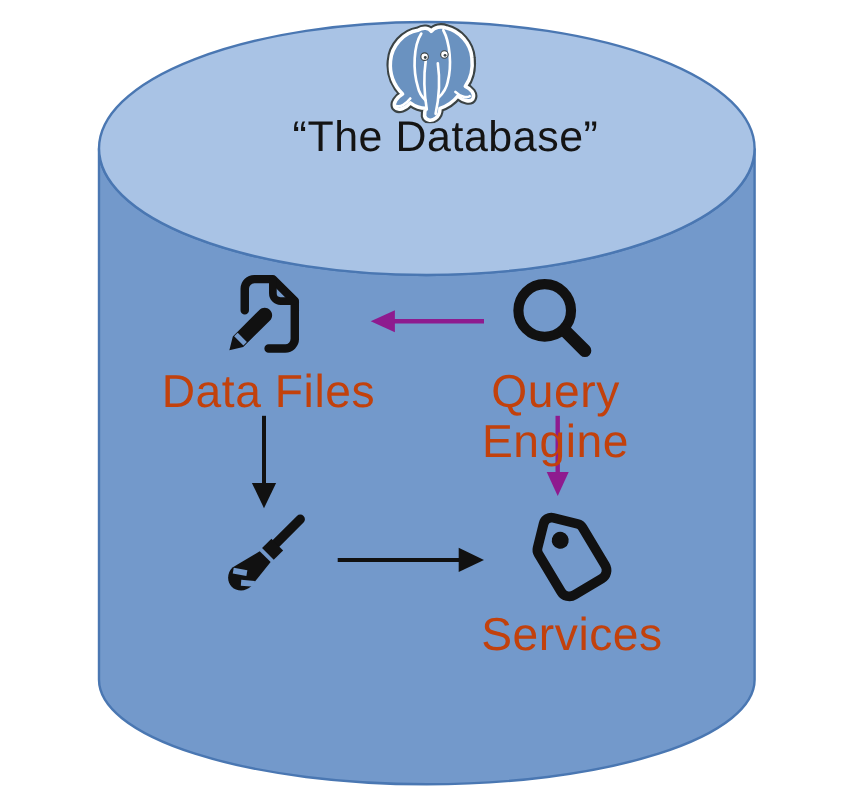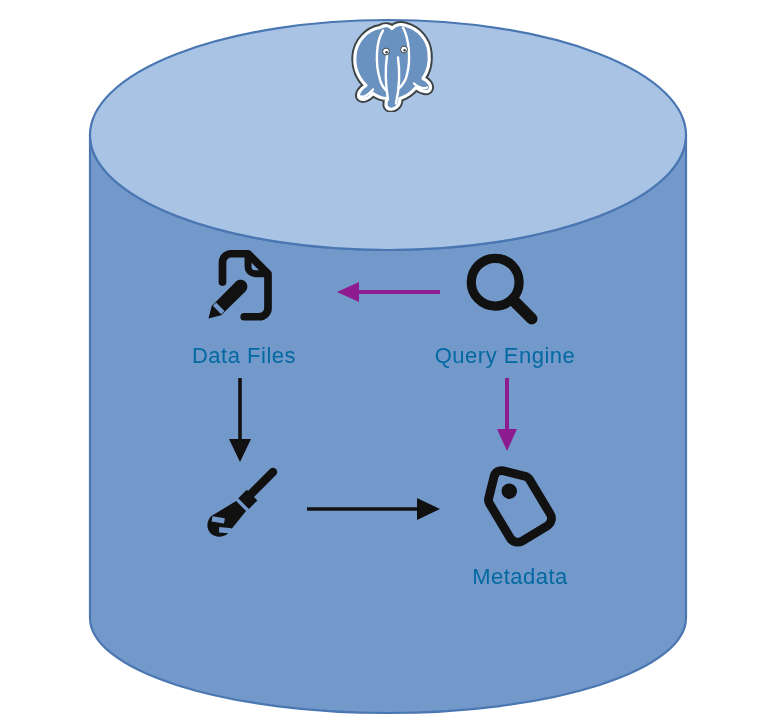--- a/index.html
+++ b/index.html
@@ -17,22 +17,22 @@
   .arrow-line-black { stroke:var(--arrow-black,#111); stroke-width:3.6; }
   .arrow-head-black { fill:var(--arrow-black,#111); }
   .arrow-line-purple { stroke:var(--arrow-purple,#8e1b8f); stroke-width:4; }
   .arrow-head-purple { fill:var(--arrow-purple,#8e1b8f); }
 
   .icon-stroke { stroke:var(--icon-black,#111); fill:none; stroke-linecap:round; stroke-linejoin:round; }
   .icon-fill   { fill:var(--icon-black,#111); }   
   .icon-gap-w  { stroke:#7399cb; }
 
   .label {
-    position:absolute; text-align:center; color:#0369a1;
-    font-size:22px; letter-spacing:.5px; line-height:45px; white-space:normal;
+    position:absolute; text-align:center; color:#c2410c;
+    font-size:42px; letter-spacing:.5px; line-height:45px; white-space:normal;
   }
   .title {
     position:absolute; text-align:center; color:#141414;
     font-size:39px; letter-spacing:.5px; font-weight:500;
   }
 
   .eleph-out  { fill:none; stroke:var(--elephant-outline,#3b4345); stroke-width:7; stroke-linejoin:round; }
   .eleph-body { fill:var(--elephant-blue,#6a92c0); stroke:#ffffff; stroke-width:3.2; stroke-linejoin:round; }
   .eleph-line { fill:none; stroke:#ffffff; stroke-width:2.4; stroke-linecap:round; }
   .eleph-eye  { fill:#ffffff; stroke:var(--elephant-outline,#3b4345); stroke-width:1; }
@@ -73,20 +73,21 @@
     <path class="eleph-line" d="M47 36 C45 50 46 68 48 80"></path>
     <path class="eleph-line" d="M58 38 C60 52 59 70 56 84"></path>
     <path class="eleph-line" d="M33 70 C29 75 24 78 21 77"></path>
     <path class="eleph-line" d="M74 64 C78 68 84 70 87 68"></path>
     <circle class="eleph-eye" cx="46" cy="32" r="3.4"></circle>
     <circle class="eleph-pupil" cx="46.6" cy="32.8" r="1.3"></circle>
     <circle class="eleph-eye" cx="64" cy="30" r="3.4"></circle>
     <circle class="eleph-pupil" cx="64.6" cy="30.8" r="1.3"></circle>
   </svg>
 
+  <div class="title" style="left:155px;top:103px;width:500px">“The Database”</div>
 
   <svg class="abs" style="left:198px;top:245px" width="84" height="84" viewBox="0 0 24 24">
     <path class="icon-stroke" stroke-width="2.2" d="M7 10.6 V5 C7 3.6 8.1 2.5 9.5 2.5 H14.3 L20 8.2 V18 C20 19.4 18.9 20.5 17.5 20.5 H13.2"></path>
     <path class="icon-stroke" stroke-width="2" d="M14.3 2.9 V6.2 C14.3 7.3 15.2 8.2 16.3 8.2 H19.6"></path>
     <path class="icon-fill" d="M3 21 L3.9 17.4 L10.8 10.5 C11.55 9.75 12.8 9.75 13.55 10.5 C14.3 11.25 14.3 12.5 13.55 13.25 L6.6 20.1 Z"></path>
     <line class="icon-gap-w" x1="4.7" y1="16.9" x2="7.1" y2="19.3" stroke-width="1.3"></line>
   </svg>
 
   <svg class="abs" style="left:460px;top:247px" width="82" height="82" viewBox="0 0 24 24">
     <circle class="icon-stroke" stroke-width="2.7" cx="10.3" cy="10.3" r="7"></circle>
@@ -103,15 +104,15 @@
 
   <svg class="abs" style="left:476px;top:465px" width="88" height="88" viewBox="0 0 24 24">
     <g transform="rotate(14 12 12)">
       <path class="icon-stroke" stroke-width="2.4" d="M12.586 3.586 A2 2 0 0 0 11.172 3 H5 A2 2 0 0 0 3 5 V11.172 A2 2 0 0 0 3.586 12.586 L11.29 20.29 A2.4 2.4 0 0 0 14.71 20.29 L20.29 14.71 A2.4 2.4 0 0 0 20.29 11.29 Z"></path>
       <circle class="icon-fill" cx="8" cy="8" r="2.1"></circle>
     </g>
   </svg>
 
   <div class="label" style="left:119px;top:333px;width:250px">Data Files</div>
   <div class="label" style="left:380px;top:333px;width:250px">Query Engine</div>
-  <div class="label" style="left:395px;top:554px;width:250px">Metadata</div>
+  <div class="label" style="left:395px;top:554px;width:250px">Services</div>
 
 </div>
 
 </body></html>

